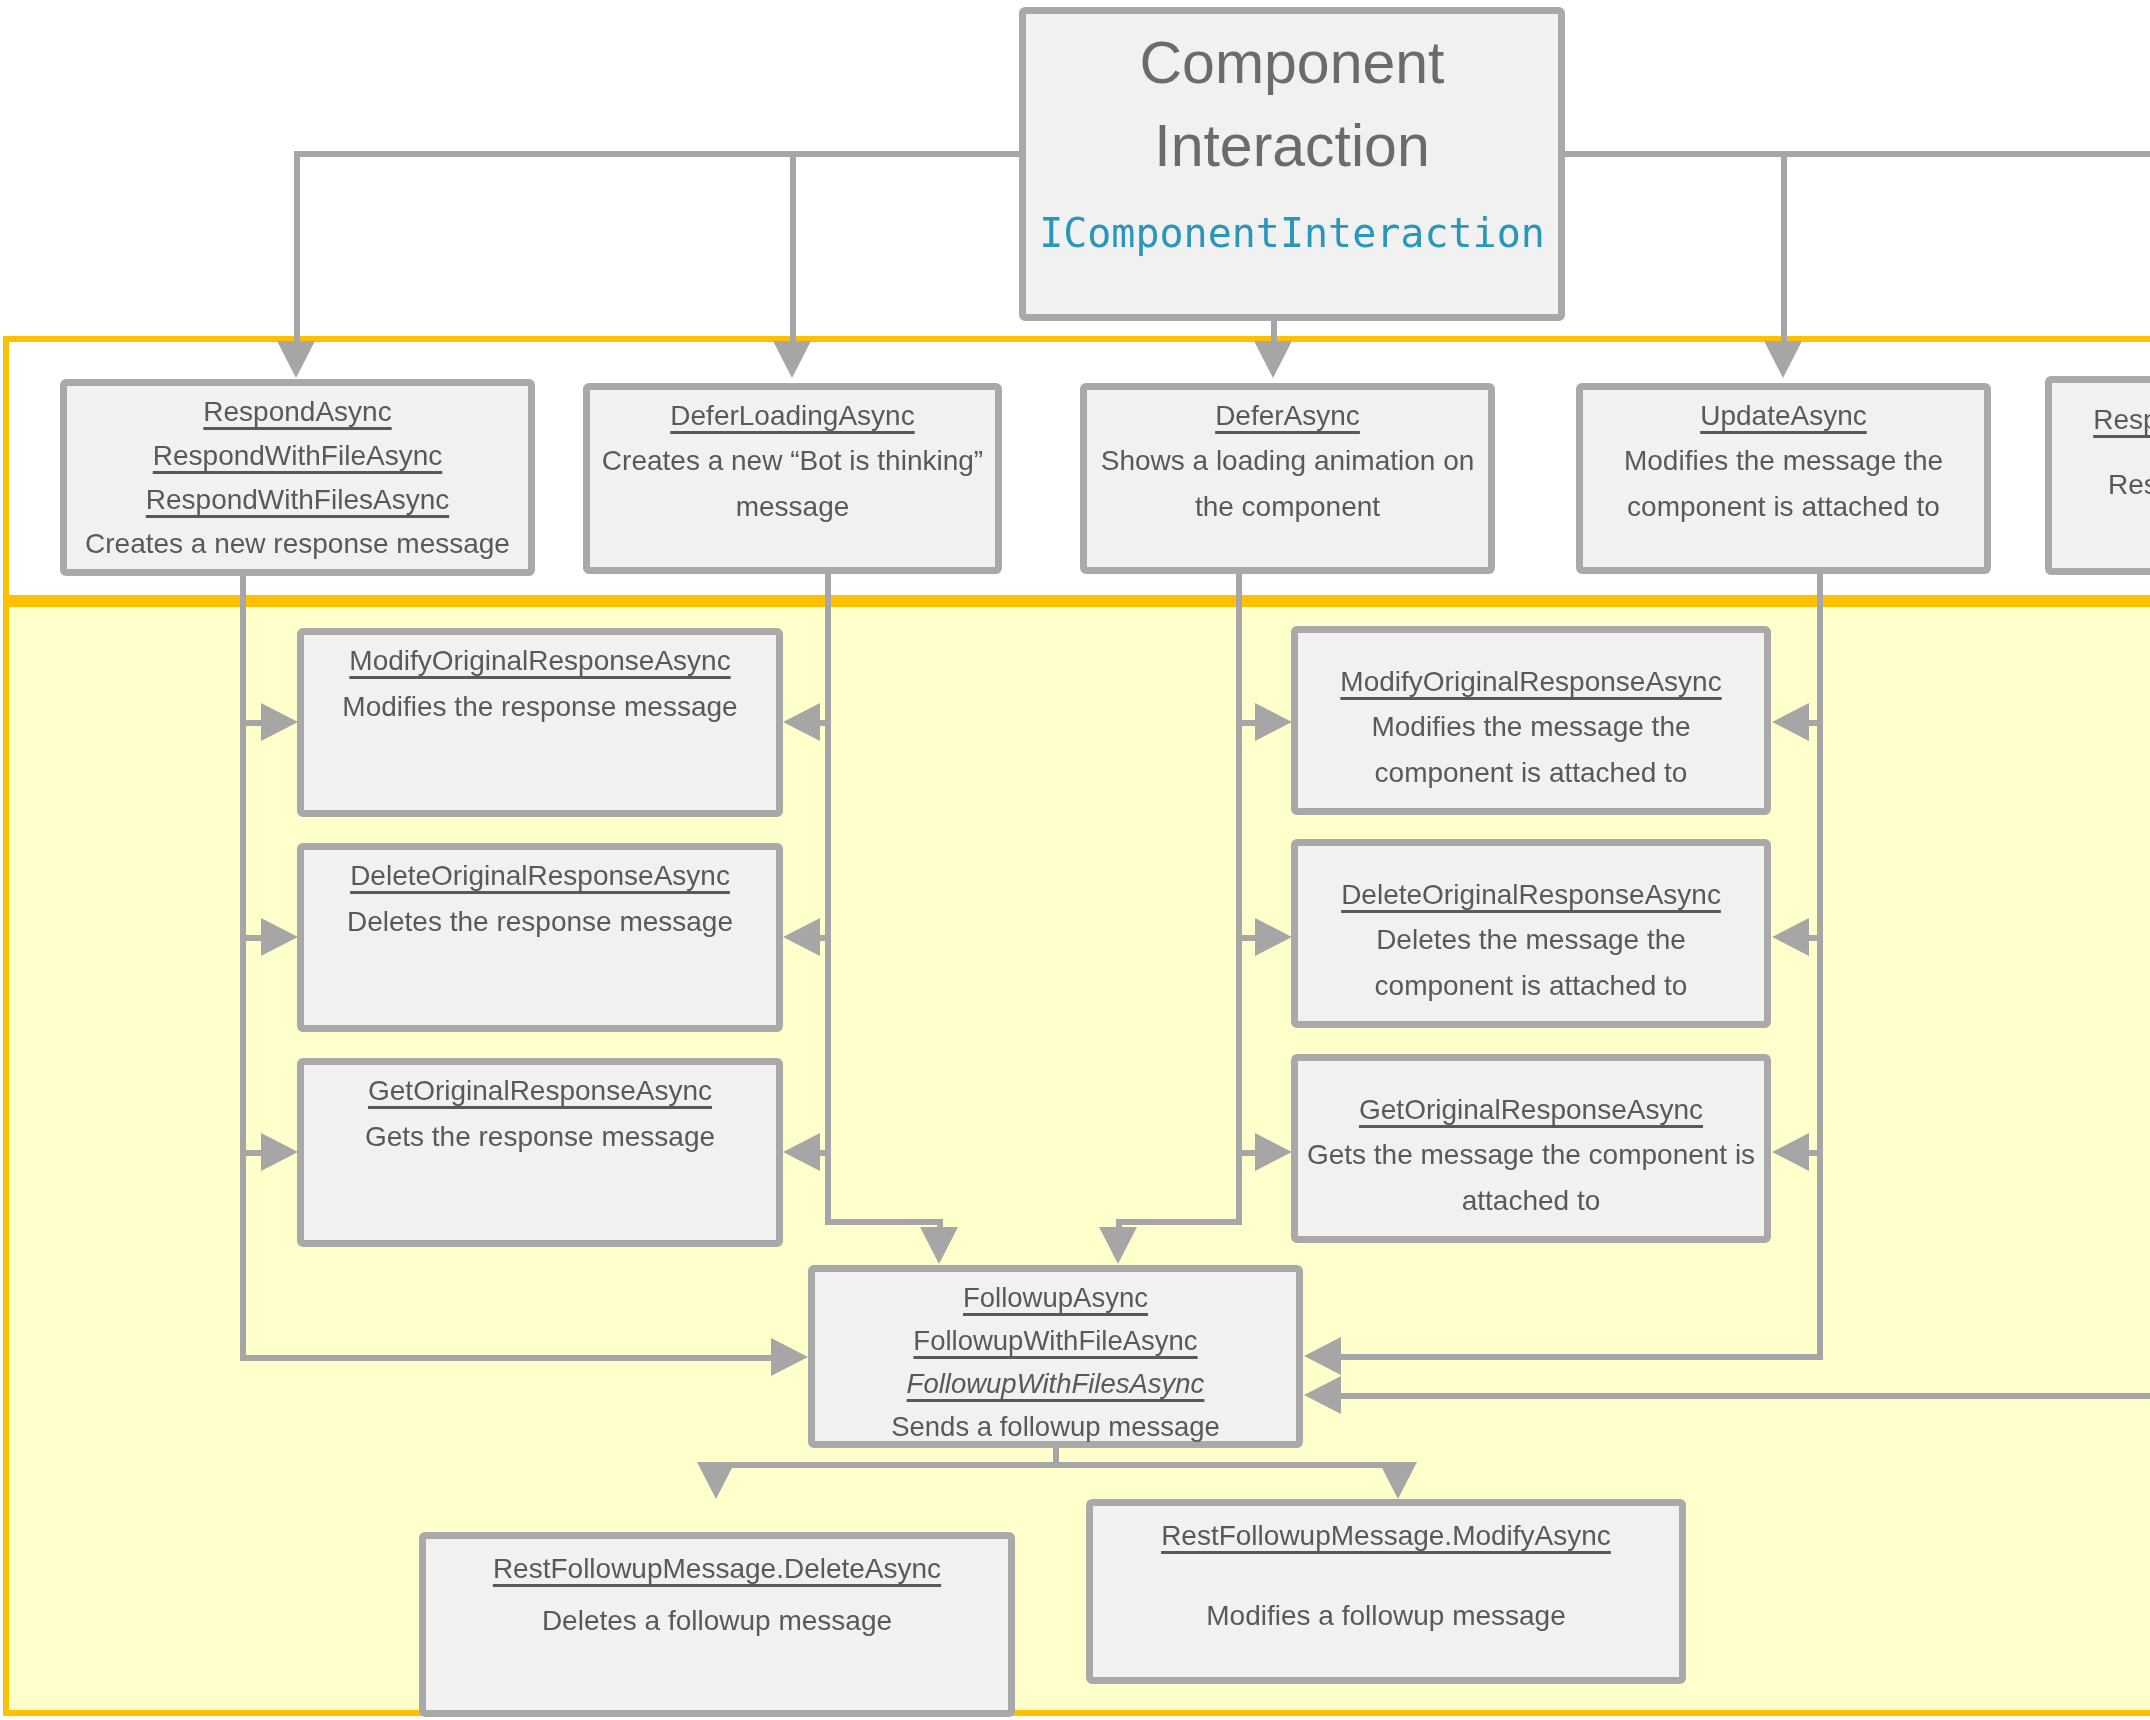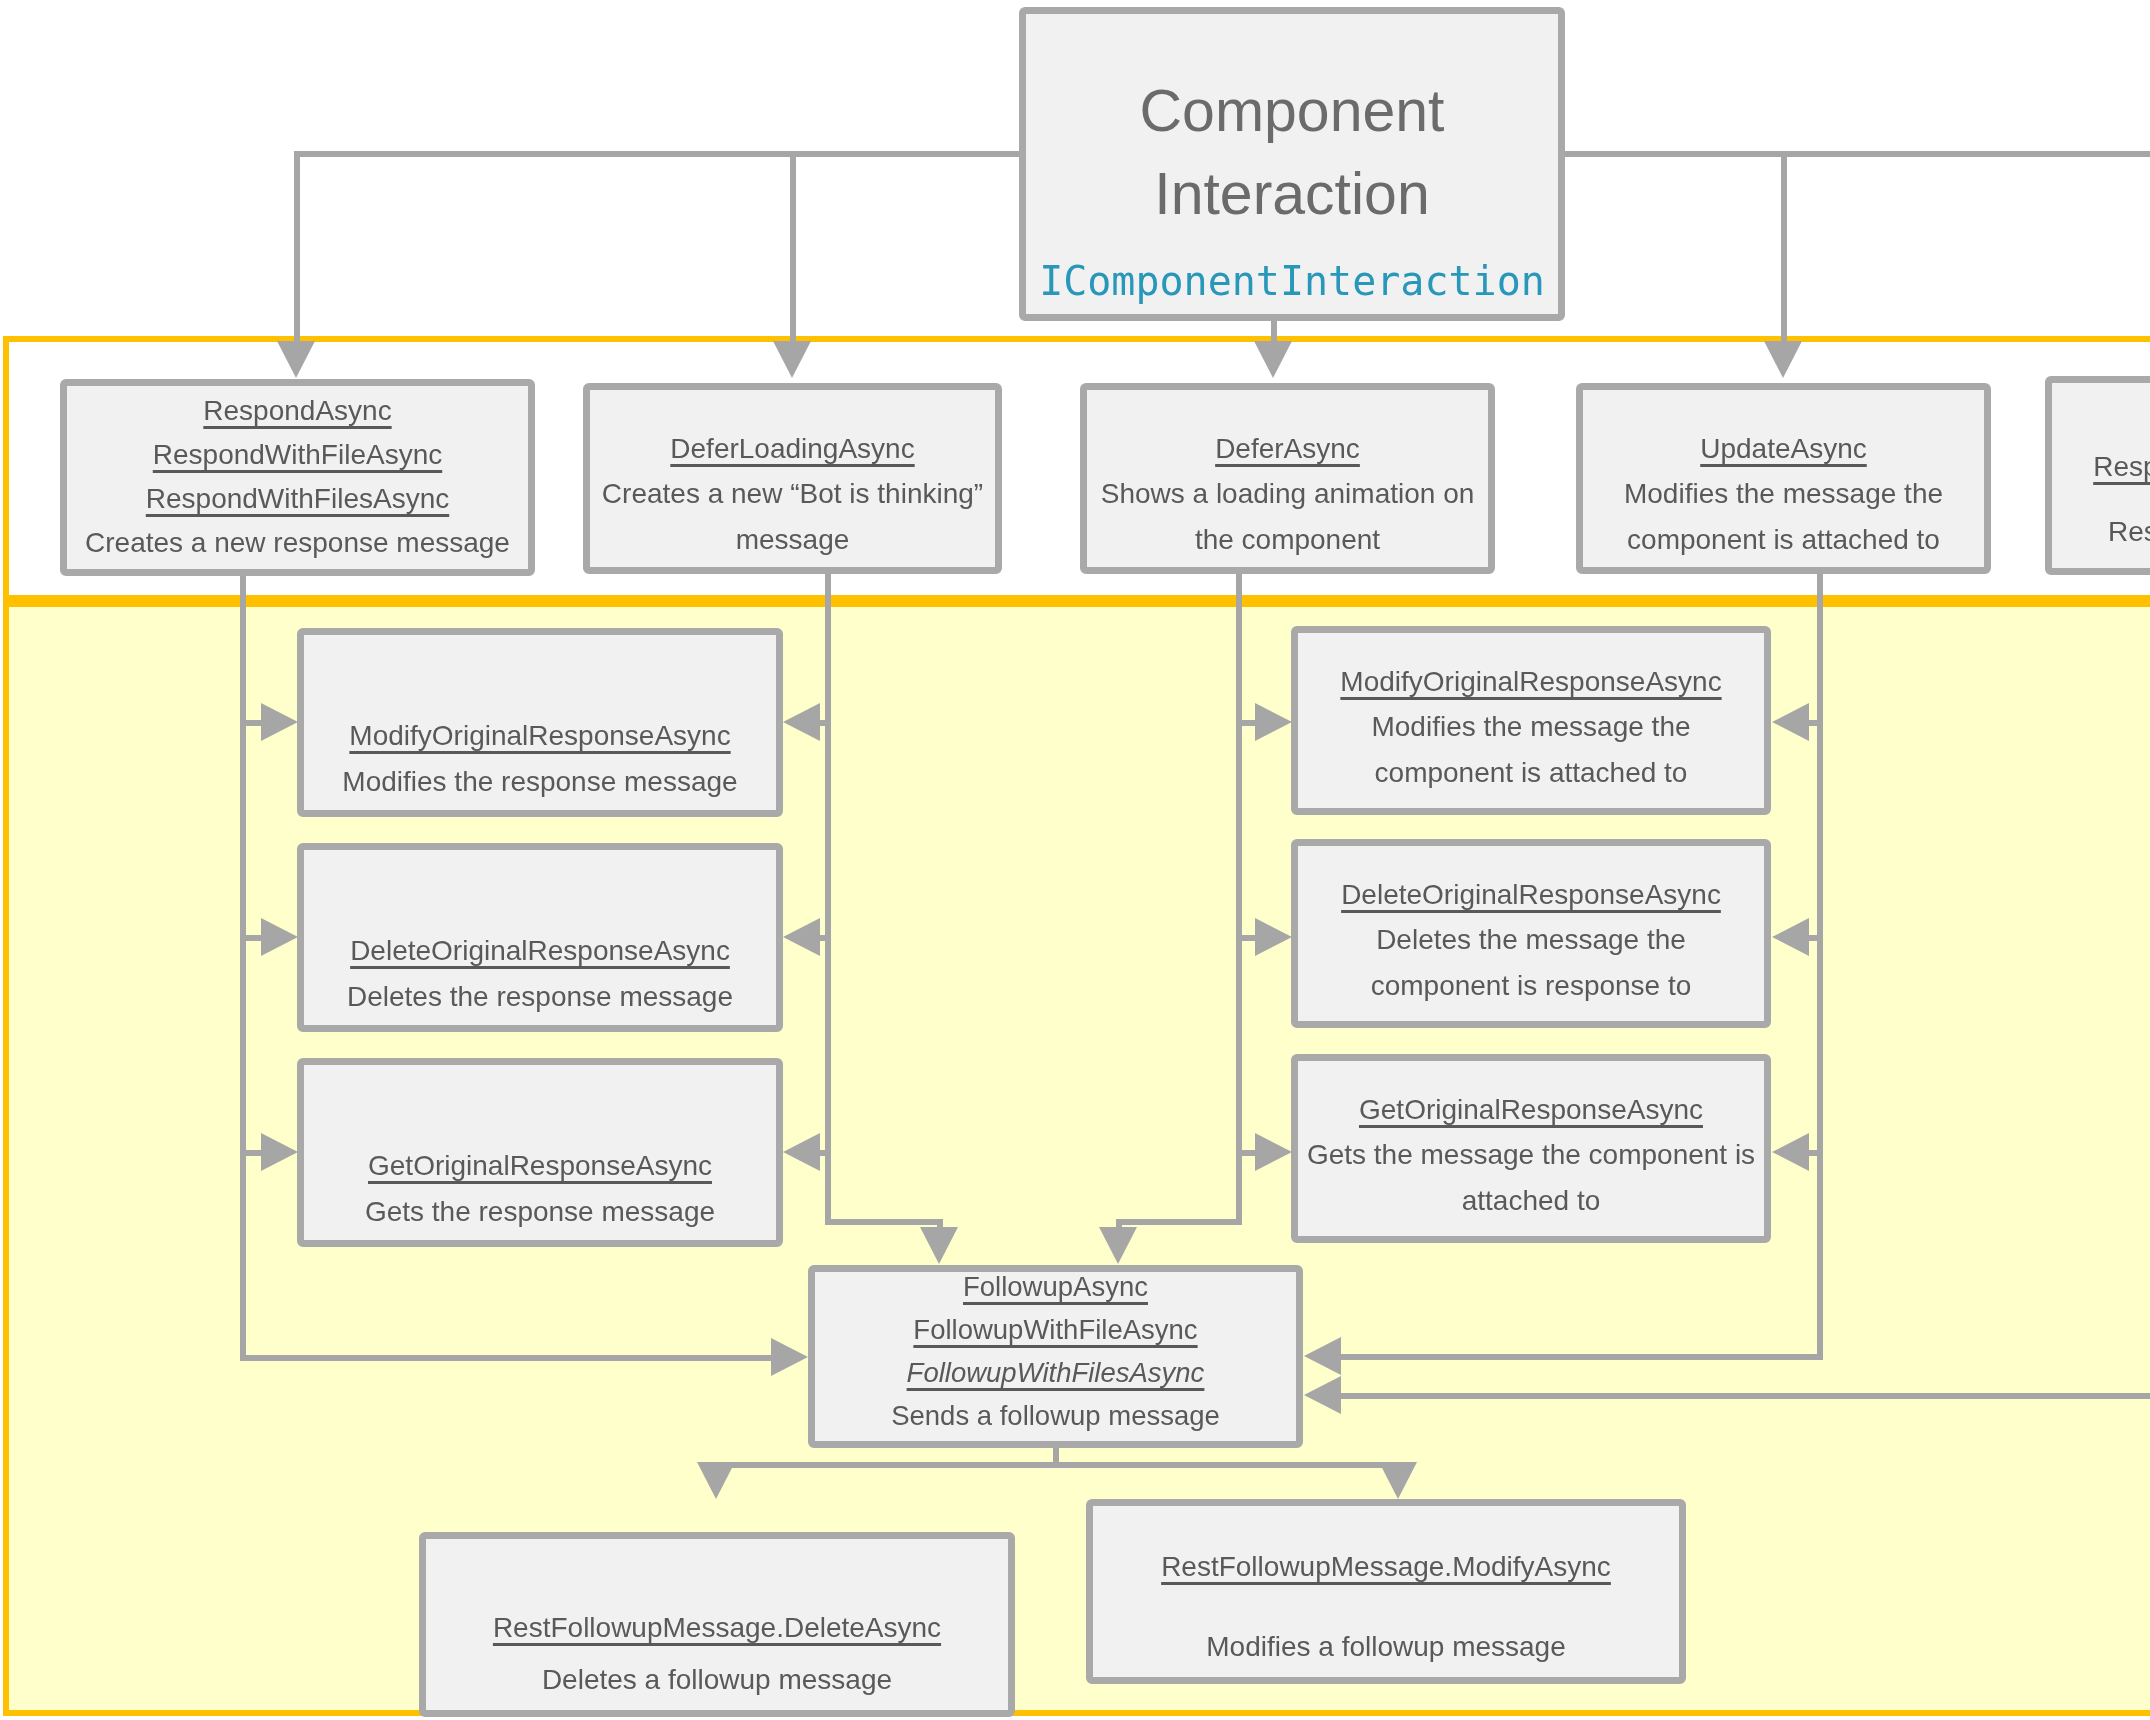--- a/index.html
+++ b/index.html
@@ -11,21 +11,21 @@
   .zone { position:absolute; box-sizing:border-box; border:6px solid #FFC000; z-index:0; }
   #zone-initial  { background:#ffffff; }
   #zone-followup { background:#FFFFCC; }
 
   .seg { position:absolute; background:#A6A6A6; z-index:2; }
   .arrow { position:absolute; width:0; height:0; z-index:4; }
 
   .node {
     position:absolute; box-sizing:border-box;
     background:#F1F1F1; border:7.7px solid #A9A9A9; border-radius:6px;
-    display:flex; flex-direction:column; justify-content:flex-end; align-items:center;
+    display:flex; flex-direction:column; justify-content:flex-start; align-items:center;
     text-align:center; color:#595959; z-index:3; padding:4.3px 8.6px;
   }
   .line   { font-size:28px; line-height:44px; white-space:nowrap; }
   .wrap   { white-space:normal; }
   .method { text-decoration:underline; text-decoration-thickness:3px; text-underline-offset:6px; }
   .desc   { }
 
   #node-title { padding:8.6px 13px; }
   #node-title .title-line { font-size:59px; line-height:83px; color:#6b6b6b; white-space:normal; }
   #node-title .iface {
@@ -141,21 +141,21 @@
     <div class="line method">GetOriginalResponseAsync</div>
     <div class="line desc" style="line-height:48px">Gets the response message</div>
   </div>
 
   <div class="node" style="left:1291px; top:626px; width:480px; height:189px; justify-content:flex-start; padding-top:27px;">
     <div class="line method">ModifyOriginalResponseAsync</div>
     <div class="line desc wrap" style="line-height:46px">Modifies the message the component is attached to</div>
   </div>
   <div class="node" style="left:1291px; top:839px; width:480px; height:189px; justify-content:flex-start; padding-top:27px;">
     <div class="line method">DeleteOriginalResponseAsync</div>
-    <div class="line desc wrap" style="line-height:46px">Deletes the message the component is response to</div>
+    <div class="line desc wrap" style="line-height:46px">Deletes the message the component is attached to</div>
   </div>
   <div class="node" style="left:1291px; top:1054px; width:480px; height:189px; justify-content:flex-start; padding-top:27px;">
     <div class="line method">GetOriginalResponseAsync</div>
     <div class="line desc wrap" style="line-height:46px">Gets the message the component is attached to</div>
   </div>
 
   <div class="node" style="left:808px; top:1265px; width:495px; height:183px;">
     <div class="line method" style="font-size:27.5px; line-height:43px;">FollowupAsync</div>
     <div class="line method" style="font-size:27.5px; line-height:43px;">FollowupWithFileAsync</div>
     <div class="line method" style="font-size:27.5px; line-height:43px;font-style:italic;">FollowupWithFilesAsync</div>

